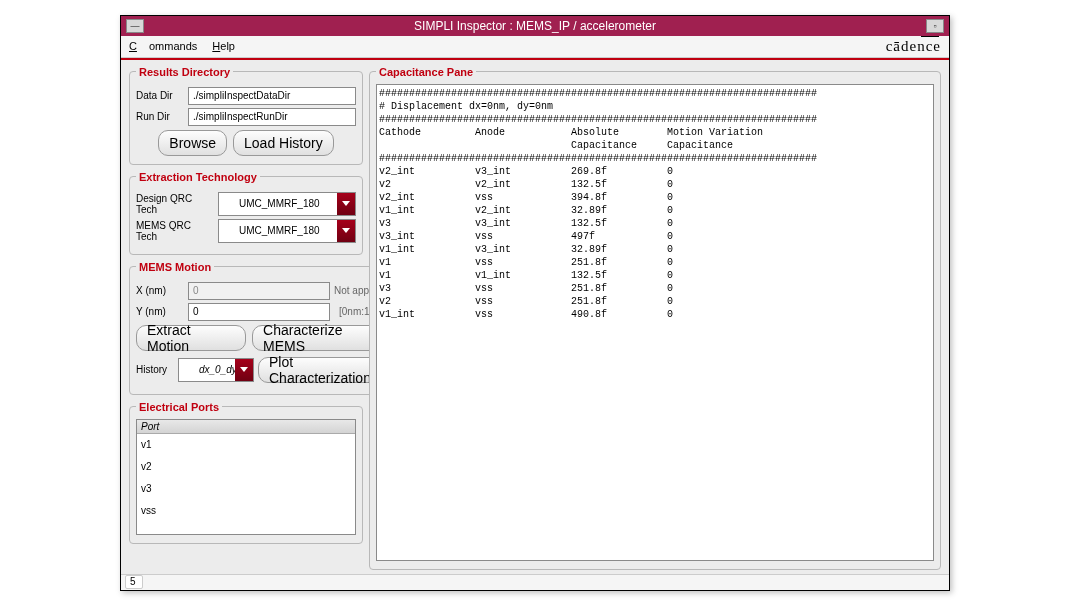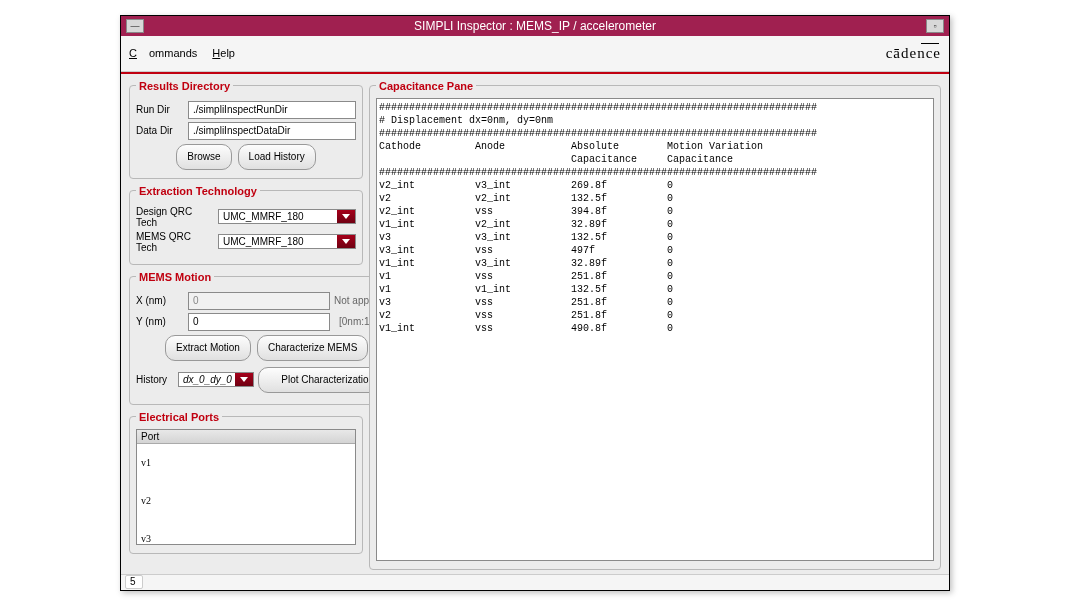--- a/index.html
+++ b/index.html
@@ -30,21 +30,21 @@
   .titlebar .title{flex:1;text-align:center;font-weight:400;}
   .titlebar .wmbtn{
     width:18px;height:14px;background:#d8d8d8;border:1px solid #888;
     margin:0 2px;display:flex;align-items:center;justify-content:center;
     font-size:9px;color:#333;
   }
   .wm-left{display:flex;margin-left:3px;}
   .wm-right{display:flex;margin-right:3px;}
   
   .menubar{
-    height:36px;display:flex;align-items:center;padding:0 8px;font-size:11px;
+    height:22px;display:flex;align-items:center;padding:0 8px;font-size:11px;
     border-bottom:1px solid #ccc;justify-content:space-between;background:#f5f5f5;
   }
   .menubar .menu-items span{margin-right:12px;cursor:default;}
   .menubar .menu-items span u{text-decoration:underline;}
   .cadence{
     font-family:"Times New Roman",serif;font-size:15px;letter-spacing:1px;
     font-weight:400;position:relative;
   }
   .cadence .bar{position:absolute;top:-2px;right:2px;width:18px;height:1px;background:#000;}
   .redline{height:2px;background:var(--accent);}
@@ -65,51 +65,52 @@
   legend{color:var(--accent);font-weight:700;font-size:11px;padding:0 3px;margin-top:22px;}
   .row{display:flex;align-items:center;gap:4px;margin:3px 0;}
   .row label{width:48px;font-size:10px;display:inline-block;}
   .row.lbl-wide label{width:78px;}
   input.field{
     flex:1;height:18px;border:1px solid var(--field-border);background:var(--field-bg);
     font-size:10px;padding:0 4px;font-family:Arial,Helvetica,sans-serif;
   }
   input.field[disabled]{background:#f1f1f1;color:#888;}
   .btn{
-    height:20px;padding:12px 10px;font-size:10px;border:1px solid #999;
+    height:20px;padding:12px 10px;font-size:14px;border:1px solid #999;
     border-radius:10px;background:linear-gradient(#fdfdfd,#e0e0e0);cursor:default;
     display:inline-flex;align-items:center;justify-content:center;
   }
   .btn-row{display:flex;gap:6px;justify-content:center;margin-top:4px;}
   .select{
-    flex:1;height:15px;position:relative;border:1px solid var(--field-border);
+    flex:1;height:24px;position:relative;border:1px solid var(--field-border);
     background:var(--field-bg);font-size:10px;display:flex;align-items:center;
-    padding-left:4px;
+    padding-left:20px;
   }
   .select .arrow{
     position:absolute;right:0;top:0;width:18px;height:100%;
     background:linear-gradient(var(--red-btn),#700012);
     display:flex;align-items:center;justify-content:center;
   }
   .select .arrow::after{
     content:"";border-left:4px solid transparent;border-right:4px solid transparent;
     border-top:5px solid #fff;
   }
   .hint{font-size:10px;color:#666;white-space:nowrap;}
   .two-up{display:flex;}
   .two-up fieldset{flex:1;min-width:0;}
   .listbox{
     border:1px solid var(--field-border);background:var(--field-bg);height:116px;
     overflow:hidden;font-size:10px;
   }
   .listbox .hdr{
     background:linear-gradient(#e8e8e8,#d4d4d4);border-bottom:1px solid #aaa;
     padding:1px 4px;
-  }
-  .listbox .items div{padding:12px 4px;line-height:14px;font-family:Liberation Serif, serif;}
+    font-style:italic;
+  }
+  .listbox .items div{padding:4px 4px;line-height:14px;}
   
   .right-col{flex:1;display:flex;flex-direction:column;}
   fieldset.infopane{flex:1;display:flex;flex-direction:column;}
   .info-body{
     flex:1;background:var(--field-bg);border:1px solid var(--field-border);
     font-family:"Courier New",monospace;font-size:10px;white-space:pre;
     overflow:hidden;padding:2px 2px;line-height:13px;
   }
   
   .statusbar{
@@ -150,26 +151,26 @@
     <div class="redline"></div>
 
 
     <div class="body">
 
       <div class="left-col">
 
         <fieldset>
           <legend>Results Directory</legend>
           <div class="row">
+            <label>Data Dir</label>
+            <input class="field" value="./simpliInspectDataDir" style="">
+          </div>
+          <div class="row">
             <label>Run Dir</label>
             <input class="field" value="./simpliInspectRunDir" style="">
-          </div>
-          <div class="row">
-            <label>Data Dir</label>
-            <input class="field" value="./simpliInspectDataDir" style="">
           </div>
           <div class="btn-row">
             <div class="btn">Browse</div>
             <div class="btn">Load History</div>
           </div>
         </fieldset>
 
         <fieldset>
           <legend>Extraction Technology</legend>
           <div class="row lbl-wide">

